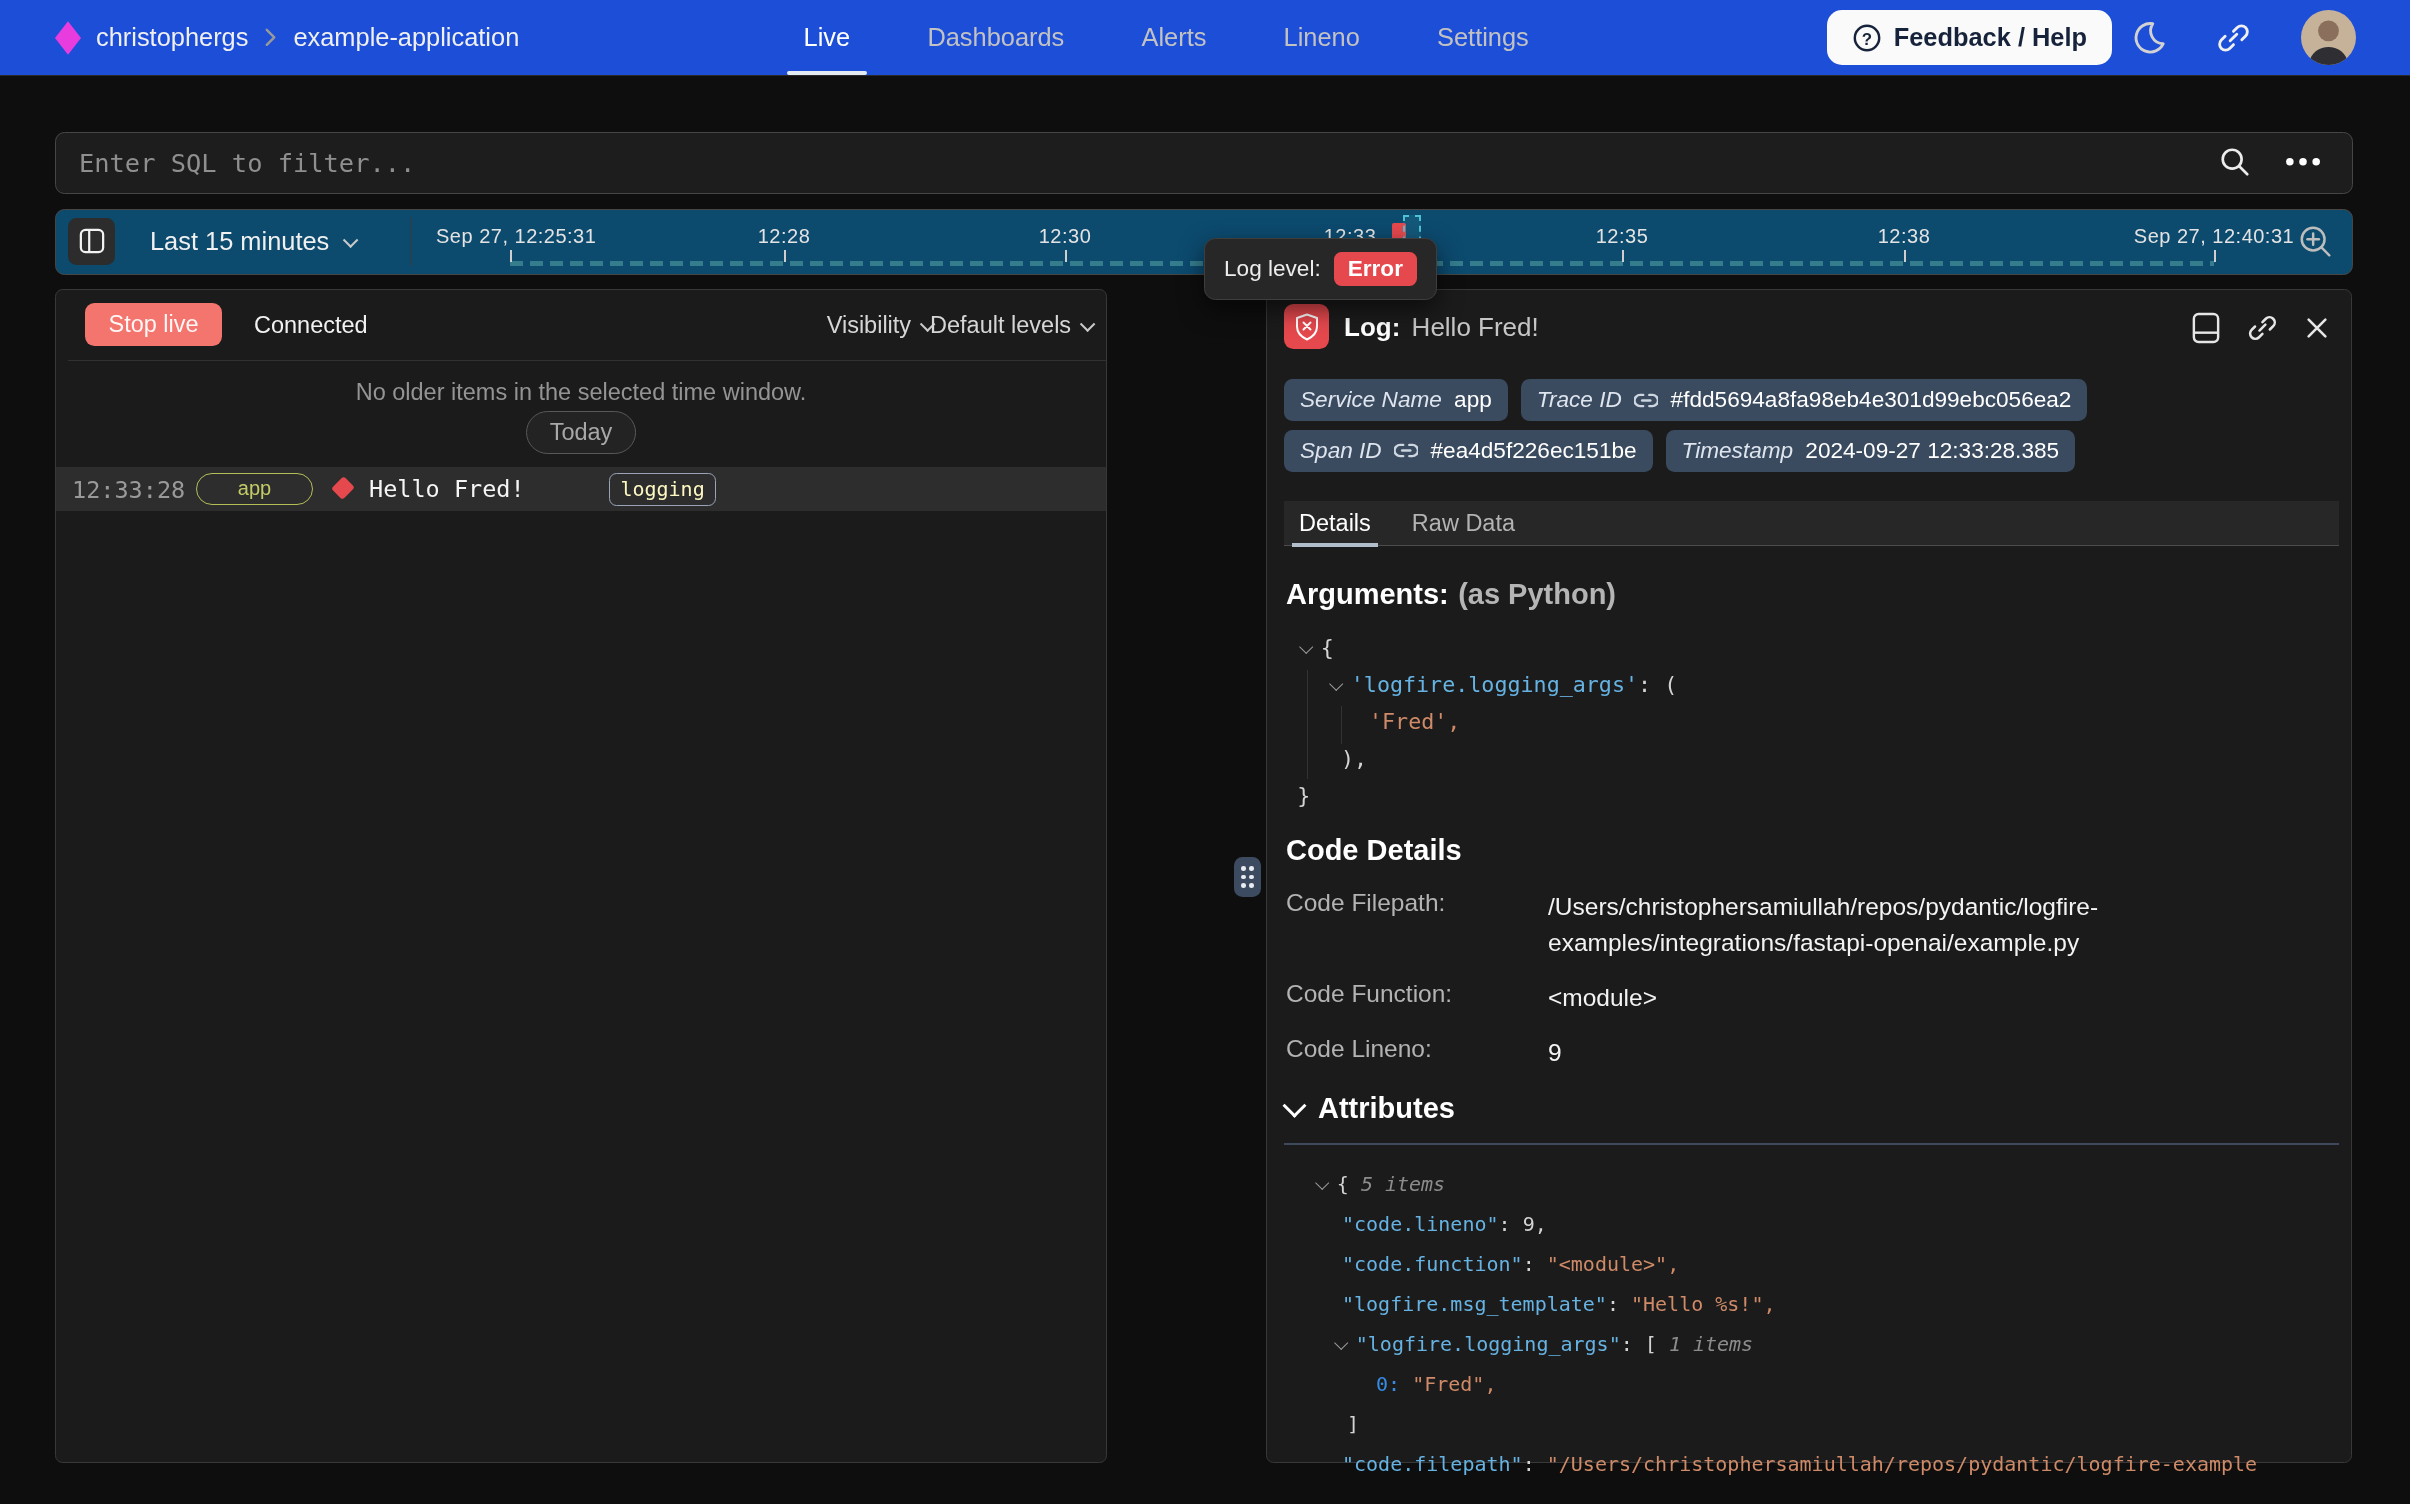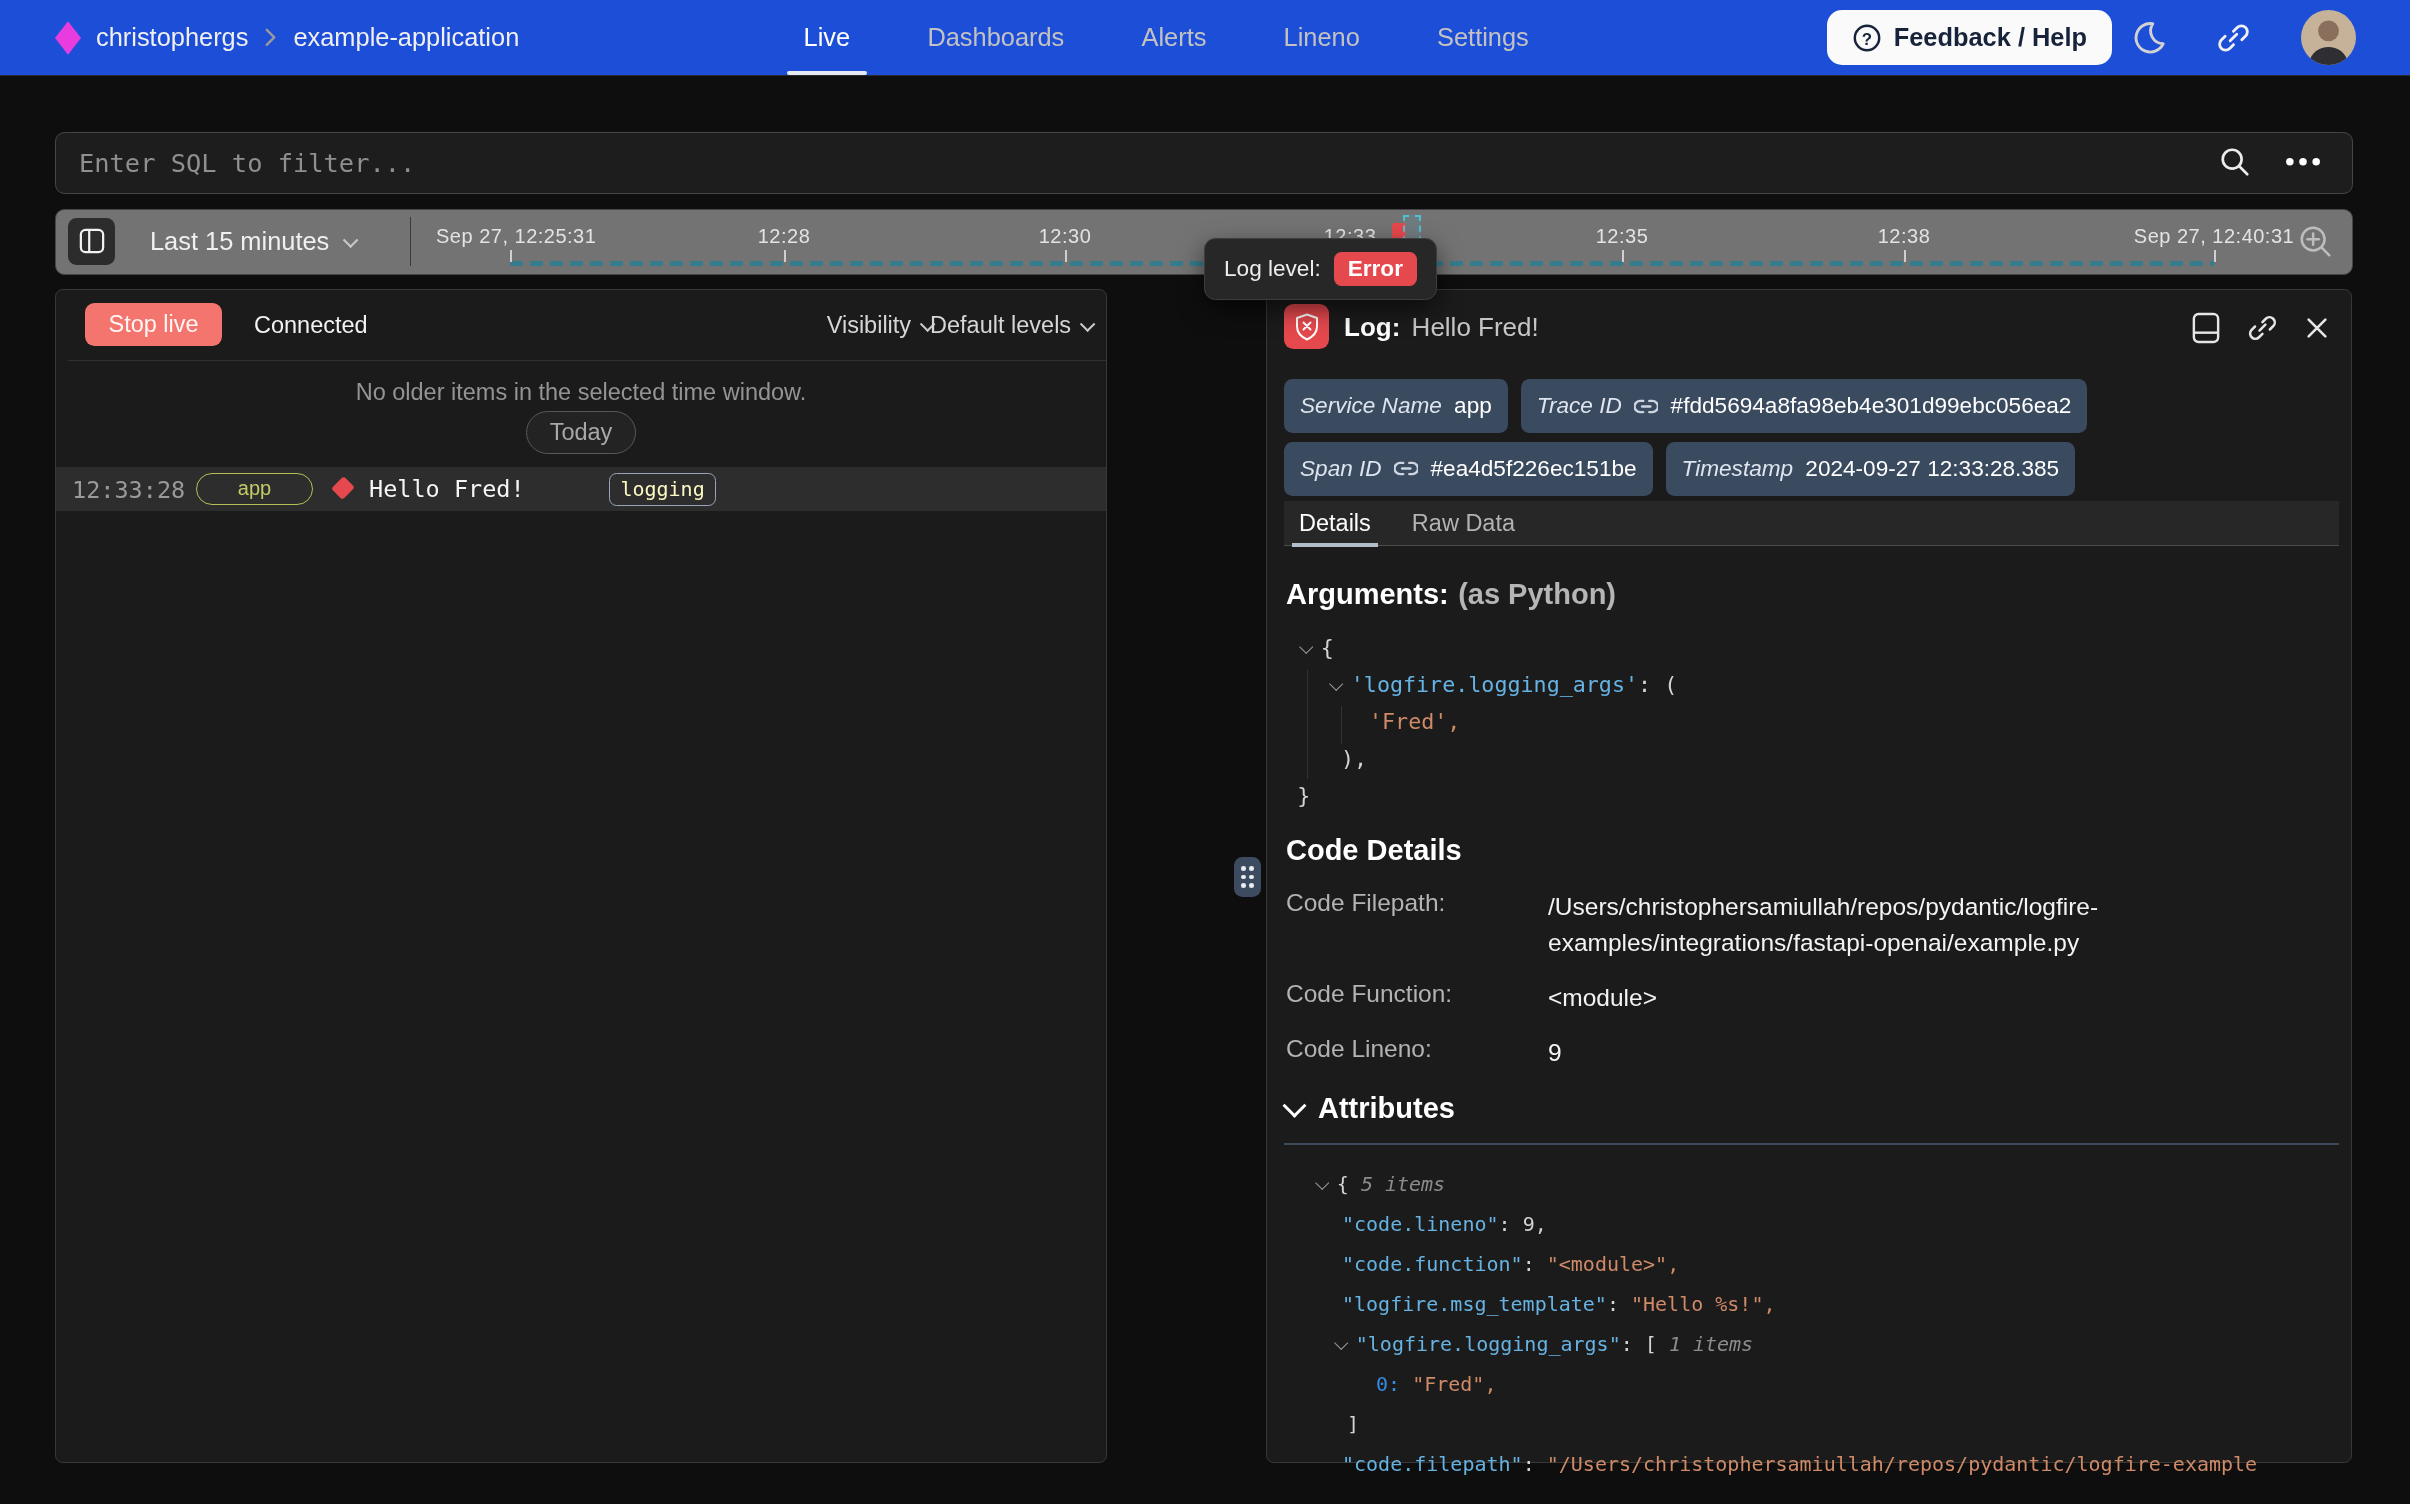--- a/index.html
+++ b/index.html
@@ -26,21 +26,21 @@
   .nav-icon-btn { position:absolute; top:0; height:75px; display:flex; align-items:center; cursor:pointer; }
   .avatar { position:absolute; left:2301px; top:10.4px; width:55px; height:55px; border-radius:50%; overflow:hidden; cursor:pointer; }
 
   
   .filter-bar { position:absolute; left:55px; top:132px; width:2298px; height:62px; border:1.9px solid #464646; border-radius:9.4px; background:#1d1d1d; box-sizing:border-box; }
   .filter-input { position:absolute; left:21px; top:0; width:2147px; height:58px; background:transparent; border:none; outline:none; color:#dddddd; font-family:"DejaVu Sans Mono", monospace; font-size:25.4px; }
   .filter-input::placeholder { color:#8f8f8f; }
   .filter-icons { position:absolute; right:30px; top:0; height:58px; display:flex; align-items:center; gap:32px; }
 
   
-  .time-bar { position:absolute; left:55px; top:209px; width:2298px; height:66px; border:1.9px solid #464646; border-radius:9.4px; background:#737373; box-sizing:border-box; }
+  .time-bar { position:absolute; left:55px; top:209px; width:2298px; height:66px; border:1.9px solid #464646; border-radius:9.4px; background:#0c4a6e; box-sizing:border-box; }
   .panel-toggle { position:absolute; left:12.2px; top:7.5px; width:47px; height:47px; border-radius:8.5px; background:#2c2c2c; display:flex; align-items:center; justify-content:center; cursor:pointer; }
   .range-select { position:absolute; left:94px; top:0; height:62px; display:flex; align-items:center; gap:15px; cursor:pointer; }
   .range-label { font-size:25.4px; color:#f0f0f0; font-weight:500; }
   .tb-divider { position:absolute; left:354px; top:6.6px; width:0.9px; height:49px; background:#3a3a3a; }
   .timeline { position:absolute; left:0; top:0; width:2298px; height:62px; }
   .tl-base { position:absolute; left:454px; top:51px; width:1704px; height:4.7px;
     background:repeating-linear-gradient(90deg,#357d8d 0 13px, rgba(0,0,0,0) 13px 20px); }
   .tl-tick { position:absolute; top:40px; width:1.9px; height:12.2px; background:#cfcfcf; }
   .tl-label { position:absolute; top:15px; font-size:20px; color:#e3e3e3; white-space:nowrap; letter-spacing:0.5px; }
   .tl-label.center { transform:translateX(-50%); }
@@ -82,21 +82,21 @@
   
   .dp-header { position:relative; height:75px; }
   .dp-icon { position:absolute; left:17px; top:14px; width:45px; height:45px; border-radius:9.4px; background:#e5484d; display:flex; align-items:center; justify-content:center; }
   .dp-title { position:absolute; left:77px; top:0; height:75px; display:flex; align-items:center; gap:11.3px; }
   .dp-title-prefix { font-size:26px; font-weight:bold; color:#ffffff; }
   .dp-title-msg { font-size:26px; color:#c6c6c6; }
   .dp-actions { position:absolute; right:21px; top:0; height:75px; display:flex; align-items:center; gap:26px; }
   .dp-actions > * { cursor:pointer; }
 
   .badge-wrap { position:absolute; left:17px; top:89px; width:1047px; display:flex; flex-wrap:wrap; gap:8.5px 13px; }
-  .meta-pill { height:42px; background:#3a4a5f; border-radius:8.5px; padding:6px 16px; display:flex; align-items:center; gap:12.2px; font-size:22.6px; cursor:pointer; }
+  .meta-pill { height:42px; background:#3a4a5f; border-radius:8.5px; padding:0 16px; display:flex; align-items:center; gap:12.2px; font-size:22.6px; cursor:pointer; }
   .meta-pill .lbl { font-style:italic; color:#dee5ee; }
   .meta-pill .val { color:#ffffff; }
 
   .dp-tabstrip { position:absolute; left:17px; top:211px; width:1055px; height:45px; background:#272727; border-bottom:1.9px solid #4c4c4c; display:flex; gap:26px; box-sizing:border-box; padding-left:7.5px; }
   .dp-tab { position:relative; display:flex; align-items:center; height:100%; padding:0 7.5px; font-size:23.5px; color:#b3b3b3; cursor:pointer; }
   .dp-tab.active { color:#ffffff; }
   .dp-tab.active::after { content:""; position:absolute; left:0; right:0; bottom:-1.9px; height:3.8px; background:#b1bdcb; }
 
   .args-heading { position:absolute; left:19px; top:288px; font-size:29px; font-weight:bold; color:#ffffff; }
   .args-heading .note { color:#b5b5b5; margin-left:9.4px; }

